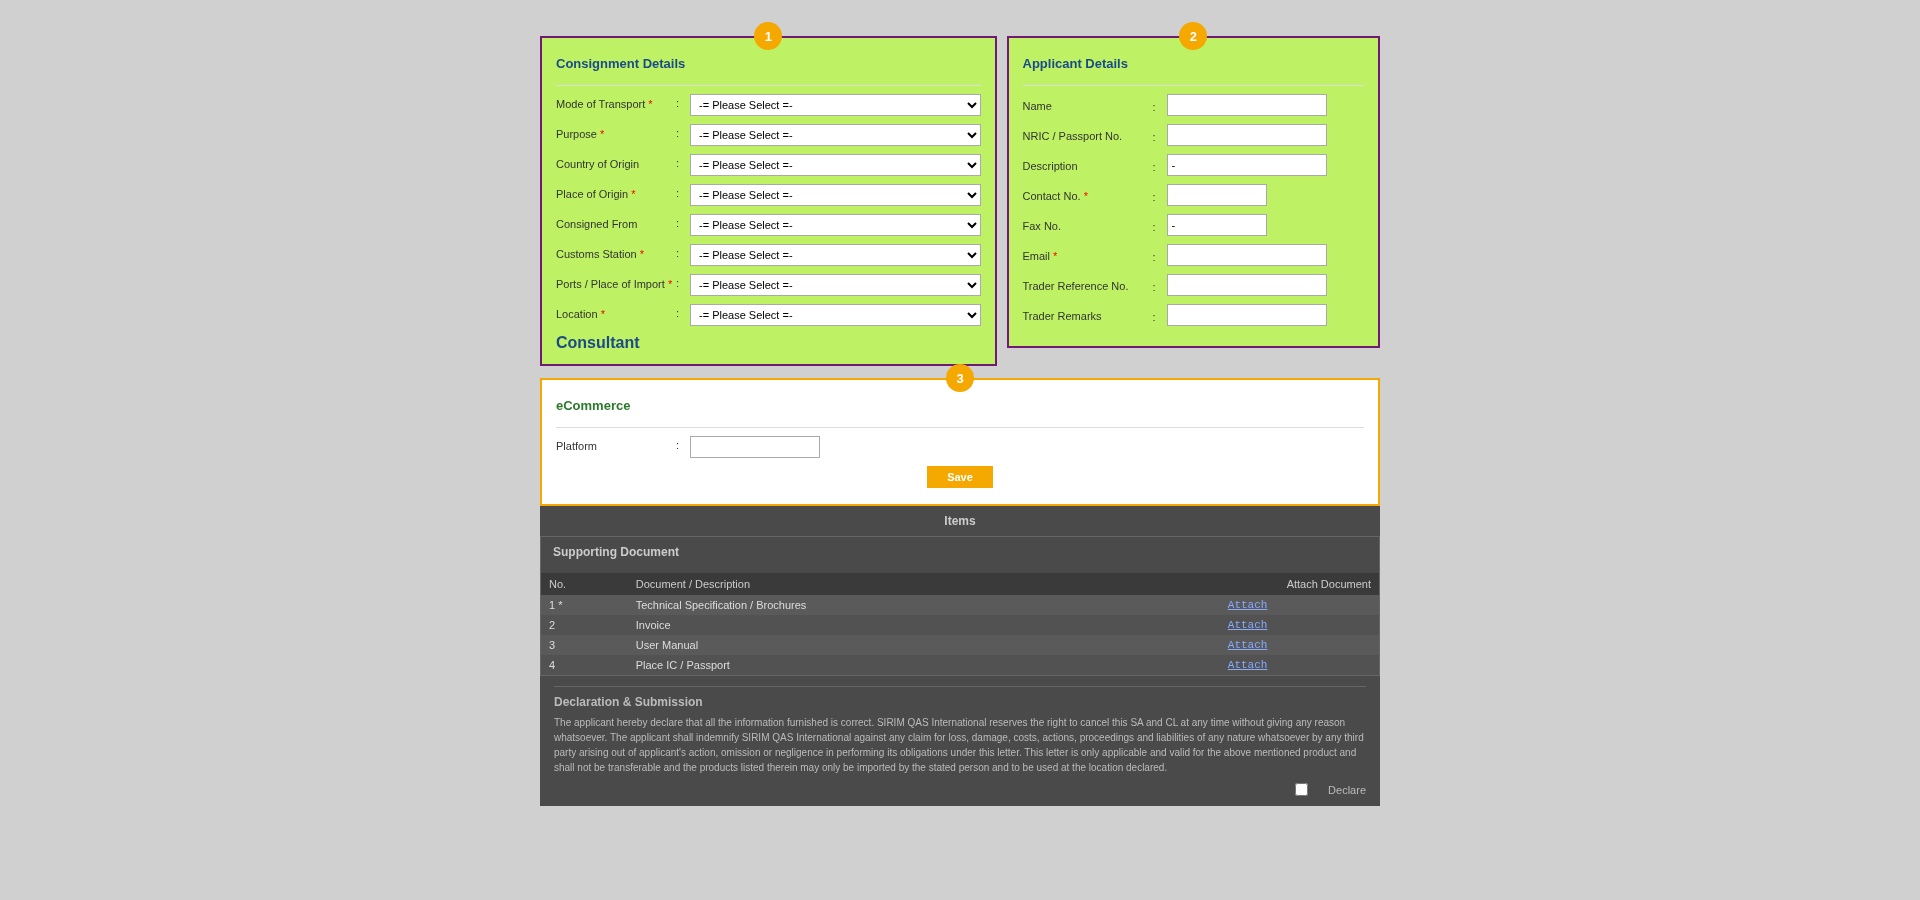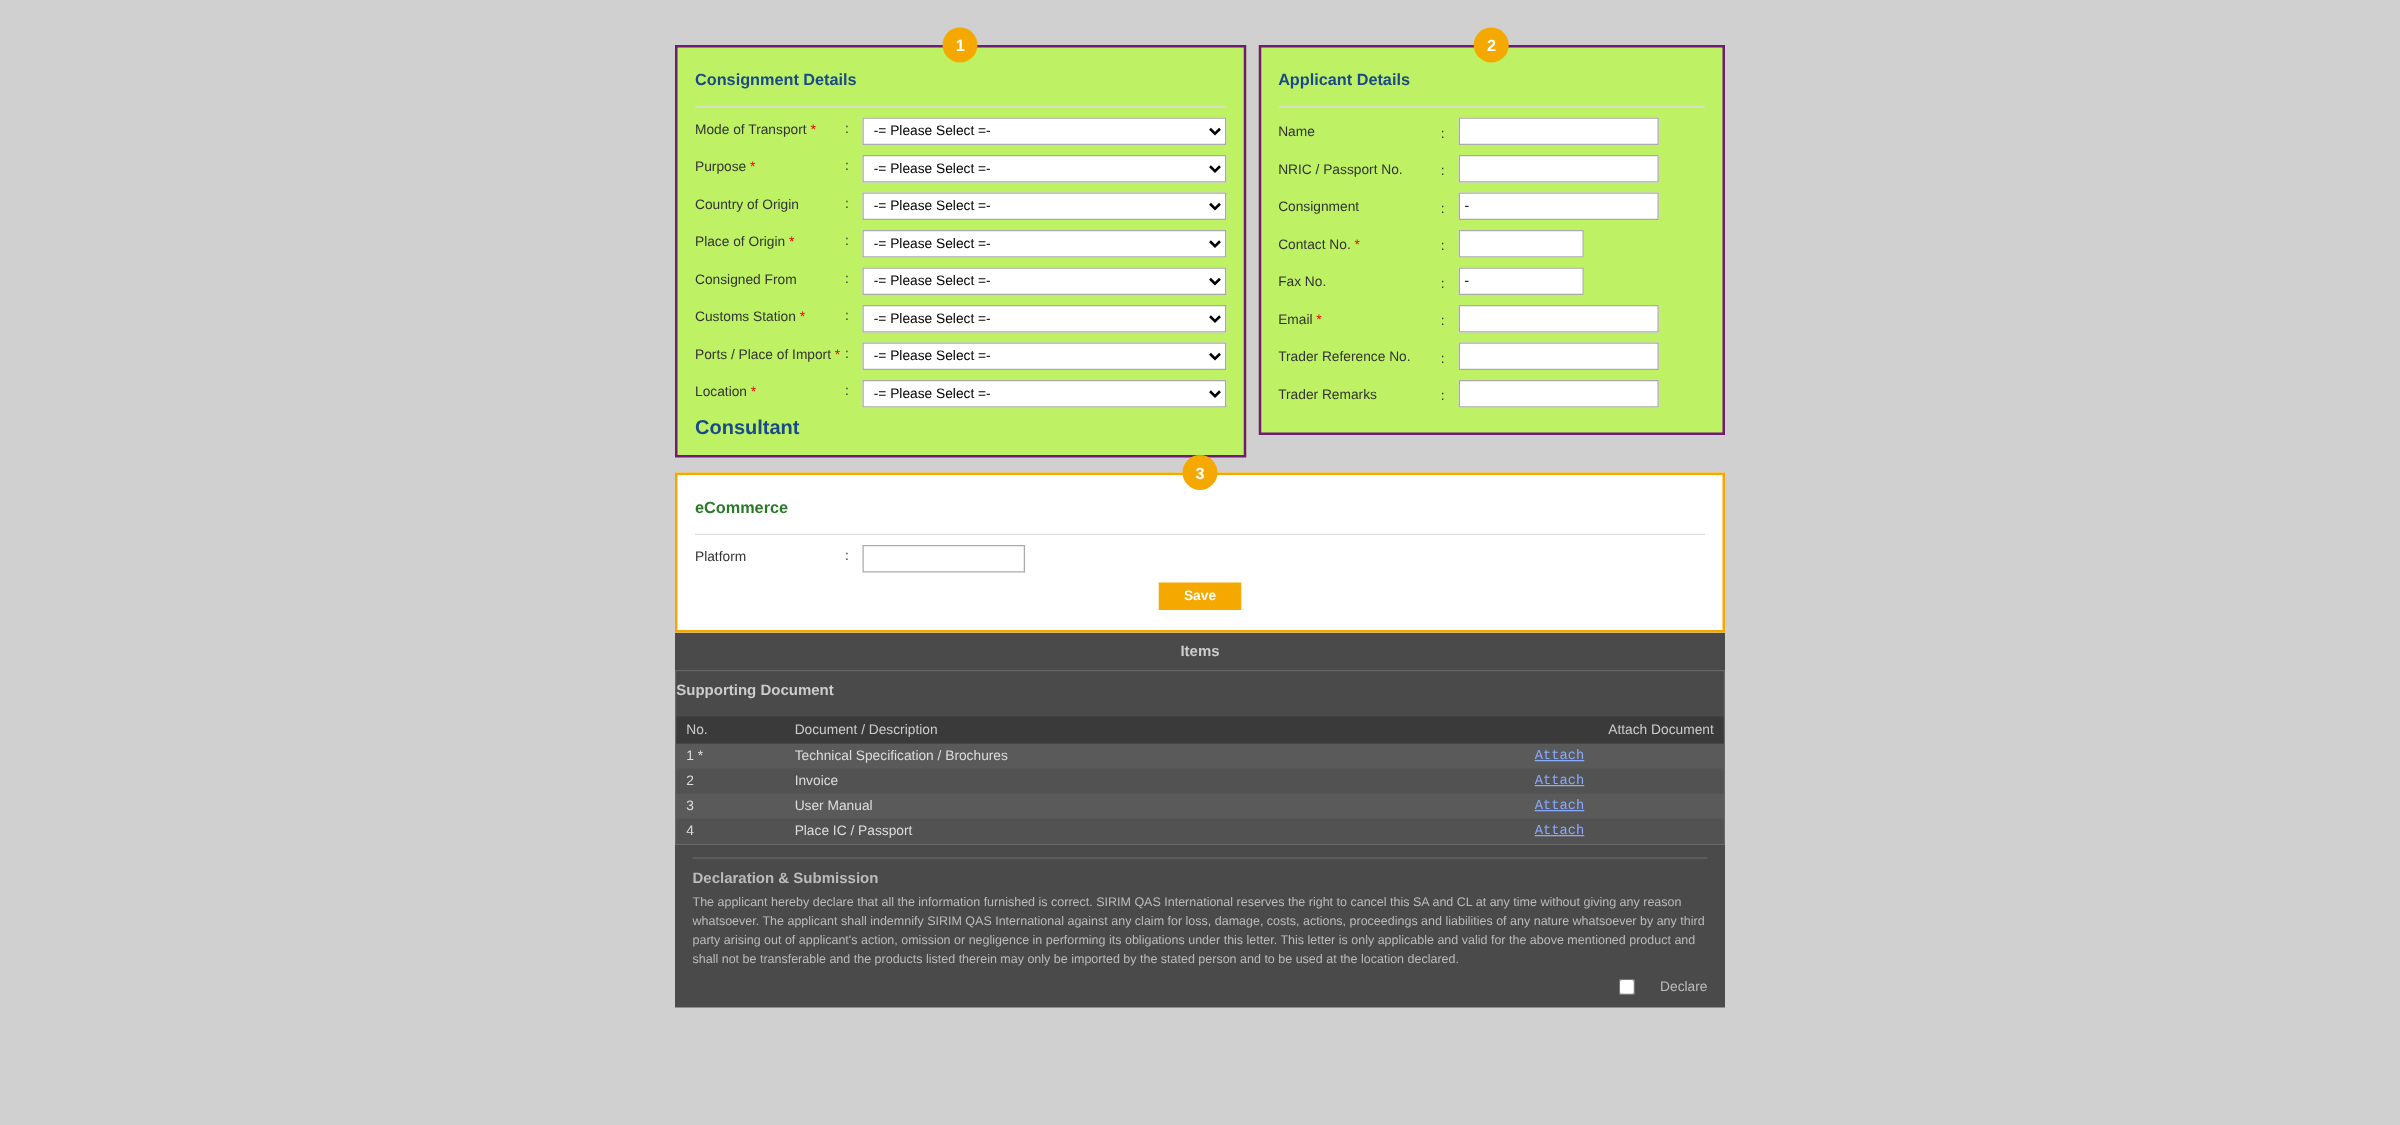--- a/index.html
+++ b/index.html
@@ -124,21 +124,21 @@
     }
 
     .supporting-doc-panel {
       background: #5a5a5a;
       border: 1px solid #666;
       margin-bottom: 0;
     }
 
     .supporting-doc-header {
       background: #4a4a4a;
-      padding: 8px 0;
+      padding: 8px 12px;
     }
 
     .doc-table {
       width: 100%;
       border-collapse: collapse;
     }
 
     .doc-table thead tr {
       background: #3a3a3a;
     }
@@ -378,21 +378,21 @@
 
         <div class="form-row">
           <div class="form-label">NRIC / Passport No.</div>
           <div class="form-colon">:</div>
           <div class="form-control">
             <input type="text" value="" style="">
           </div>
         </div>
 
         <div class="form-row">
-          <div class="form-label">Consignment</div>
+          <div class="form-label">Description</div>
           <div class="form-colon">:</div>
           <div class="form-control">
             <input type="text" value="-" style="">
           </div>
         </div>
 
         <div class="form-row">
           <div class="form-label">Contact No. <span class="required">*</span></div>
           <div class="form-colon">:</div>
           <div class="form-control">

